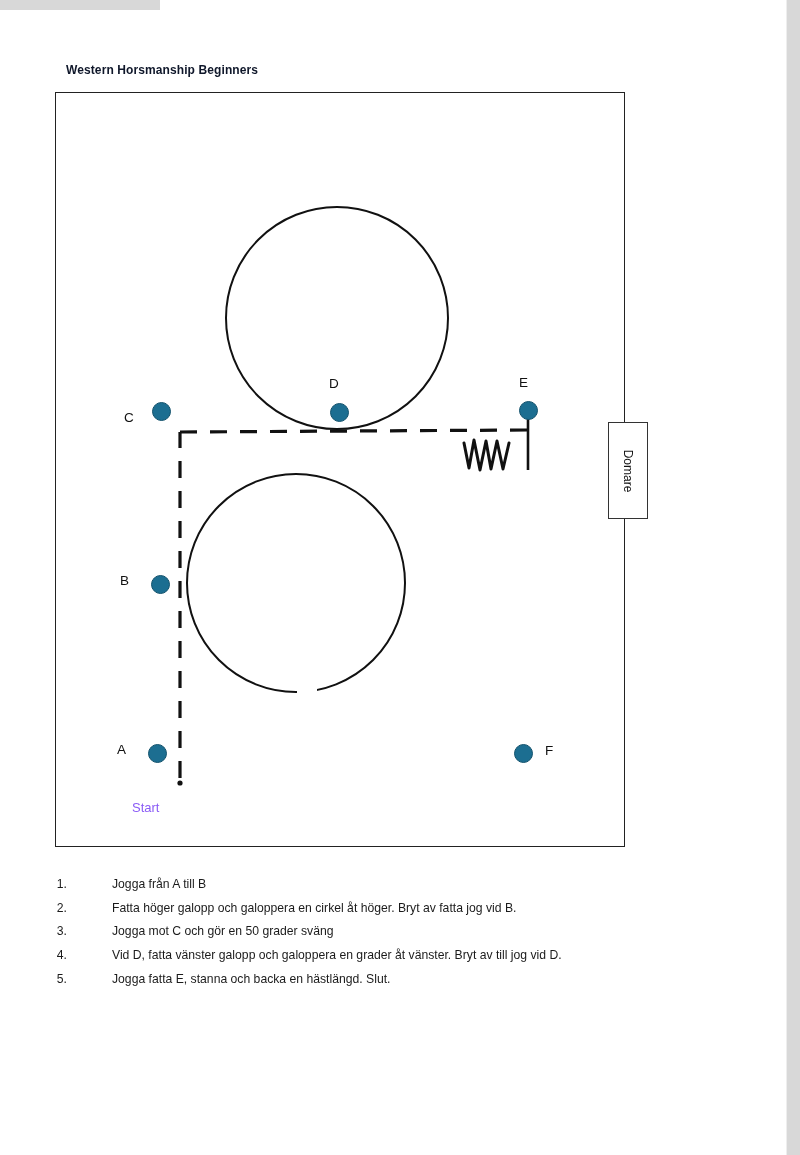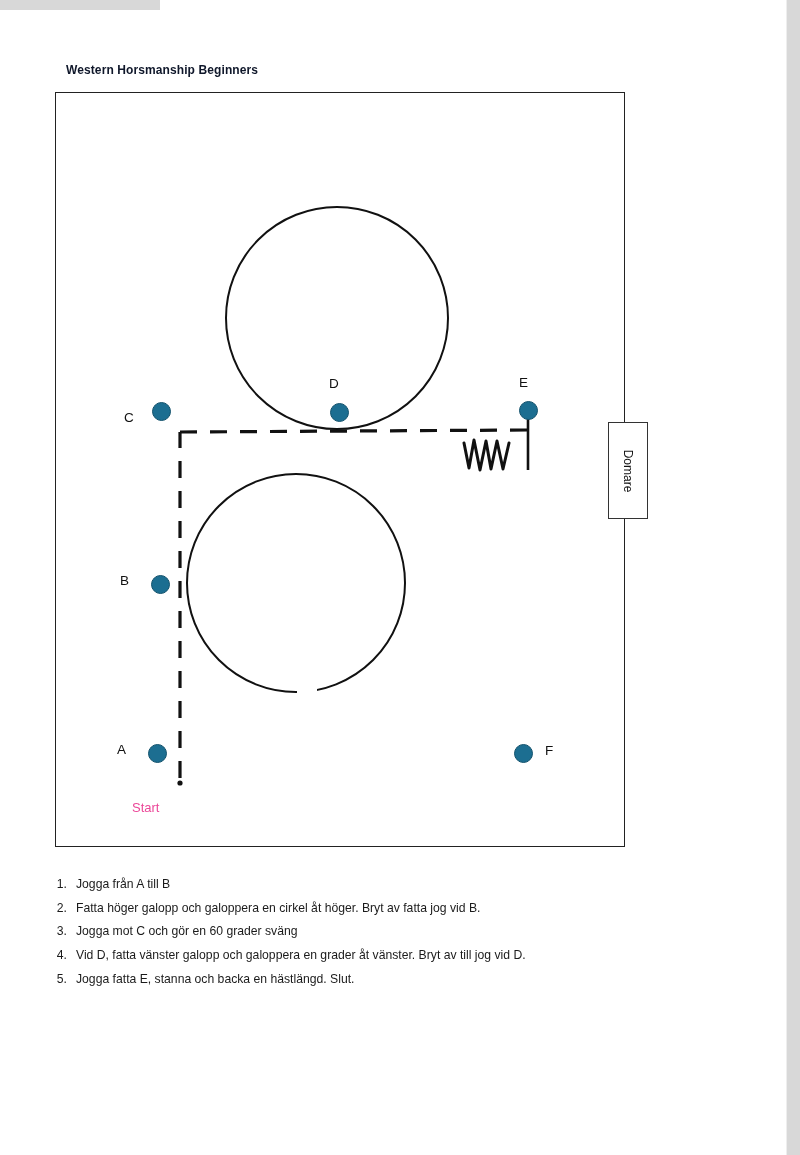--- a/index.html
+++ b/index.html
@@ -137,21 +137,21 @@
     width: 786px;
     height: 1155px;
     pointer-events: none;
   }
 
   #start-label {
     position: absolute;
     left: 132px;
     top: 800px;
     font-size: 13px;
-    color: #ec4899;
+    color: #8b5cf6;
   }
 
   
   #steps {
     position: absolute;
     left: 50px;
     top: 876px;
     width: 660px;
   }
   .step {
@@ -161,21 +161,21 @@
     line-height: 1.45;
     margin-bottom: 6px;
   }
   .step-num {
     width: 26px;
     flex: 0 0 26px;
     text-align: right;
     padding-right: 9px;
     box-sizing: border-box;
   }
-  .step-text { flex: 1 1 auto; }
+  .step-text { flex: 1 1 auto; margin-left: 36px; }
 </style>
 </head>
 <body>
 
 <div id="page">
   <div id="page-top-notch"></div>
 
   <div id="title">Western Horsmanship Beginners</div>
 
   <div id="arena"></div>
@@ -225,21 +225,21 @@
     <div class="step">
       <div class="step-num">1.</div>
       <div class="step-text">Jogga från A till B</div>
     </div>
     <div class="step">
       <div class="step-num">2.</div>
       <div class="step-text">Fatta höger galopp och galoppera en cirkel åt höger. Bryt av fatta jog vid B.</div>
     </div>
     <div class="step">
       <div class="step-num">3.</div>
-      <div class="step-text">Jogga mot C och gör en 60 grader sväng</div>
+      <div class="step-text">Jogga mot C och gör en 50 grader sväng</div>
     </div>
     <div class="step">
       <div class="step-num">4.</div>
       <div class="step-text">Vid D, fatta vänster galopp och galoppera en grader åt vänster. Bryt av till jog vid D.</div>
     </div>
     <div class="step">
       <div class="step-num">5.</div>
       <div class="step-text">Jogga fatta E, stanna och backa en hästlängd. Slut.</div>
     </div>
   </div>

